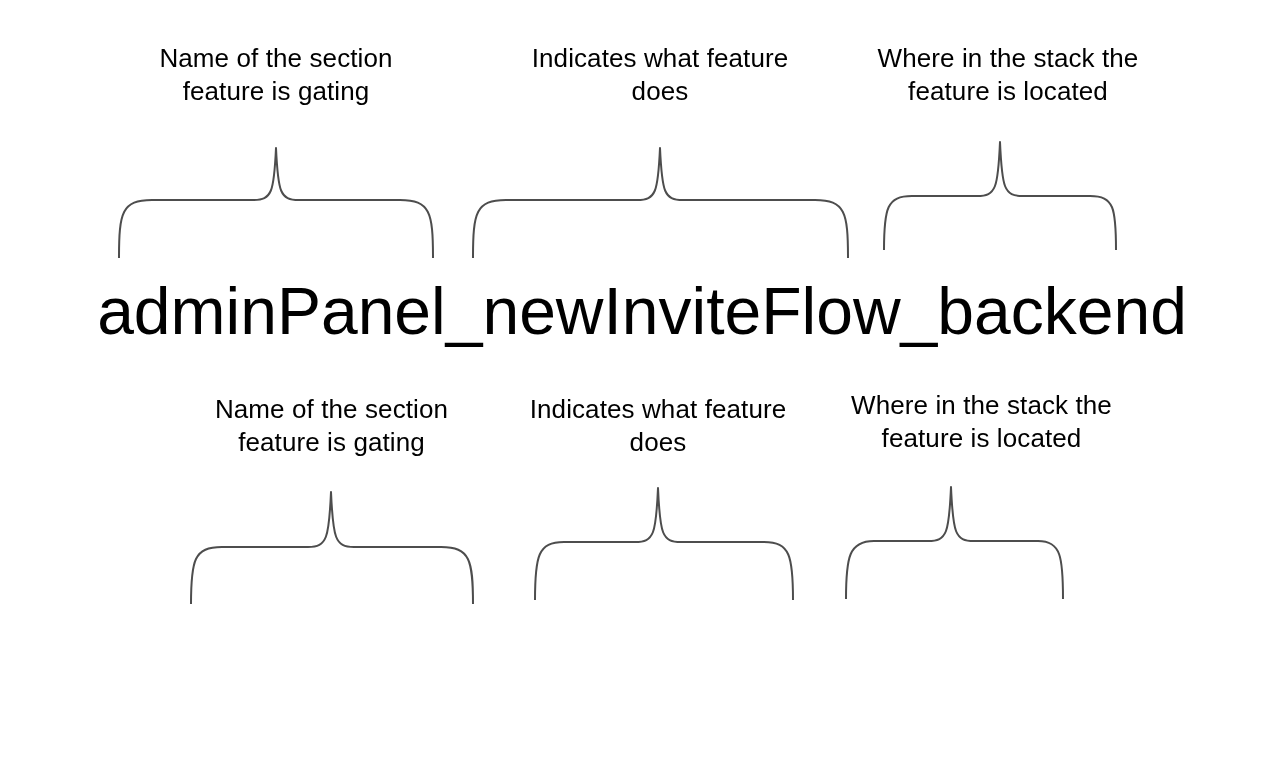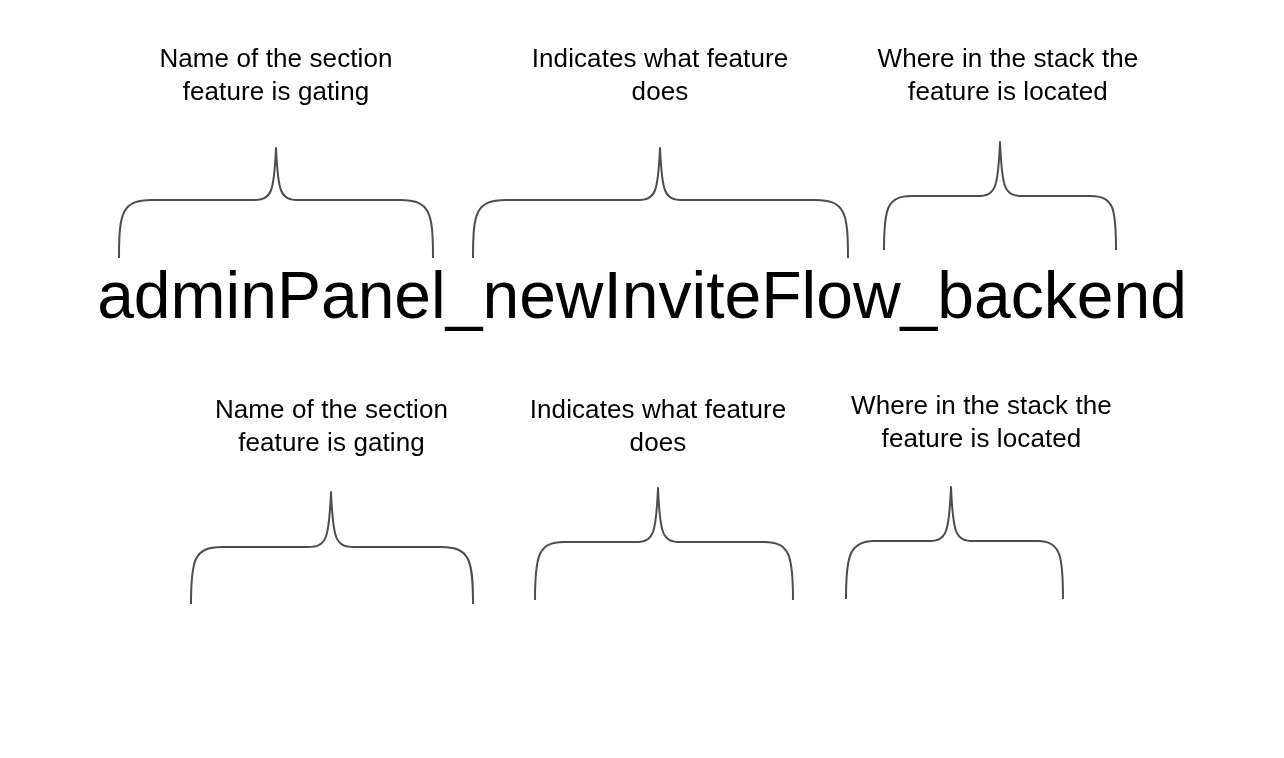--- a/index.html
+++ b/index.html
@@ -61,21 +61,21 @@
     color: #000000;
     white-space: nowrap;
   }
 
   
   #cap-r1-c1 { left: 118px;  top: 42px;  width: 316px; }
   #cap-r1-c2 { left: 472px;  top: 42px;  width: 376px; }
   #cap-r1-c3 { left: 858px;  top: 42px;  width: 300px; }
 
   
-  #flag-row1 { left: 0px; top: 262px; }
+  #flag-row1 { left: 0px; top: 278px; }
 
   
   #cap-r2-c1 { left: 190px;  top: 393px; width: 283px; }
   #cap-r2-c2 { left: 512px;  top: 393px; width: 292px; }
   #cap-r2-c3 { left: 830px;  top: 389px; width: 303px; }
 
   
   #flag-row2 { left: 0px; top: 628px; }
 </style>
 </head>

